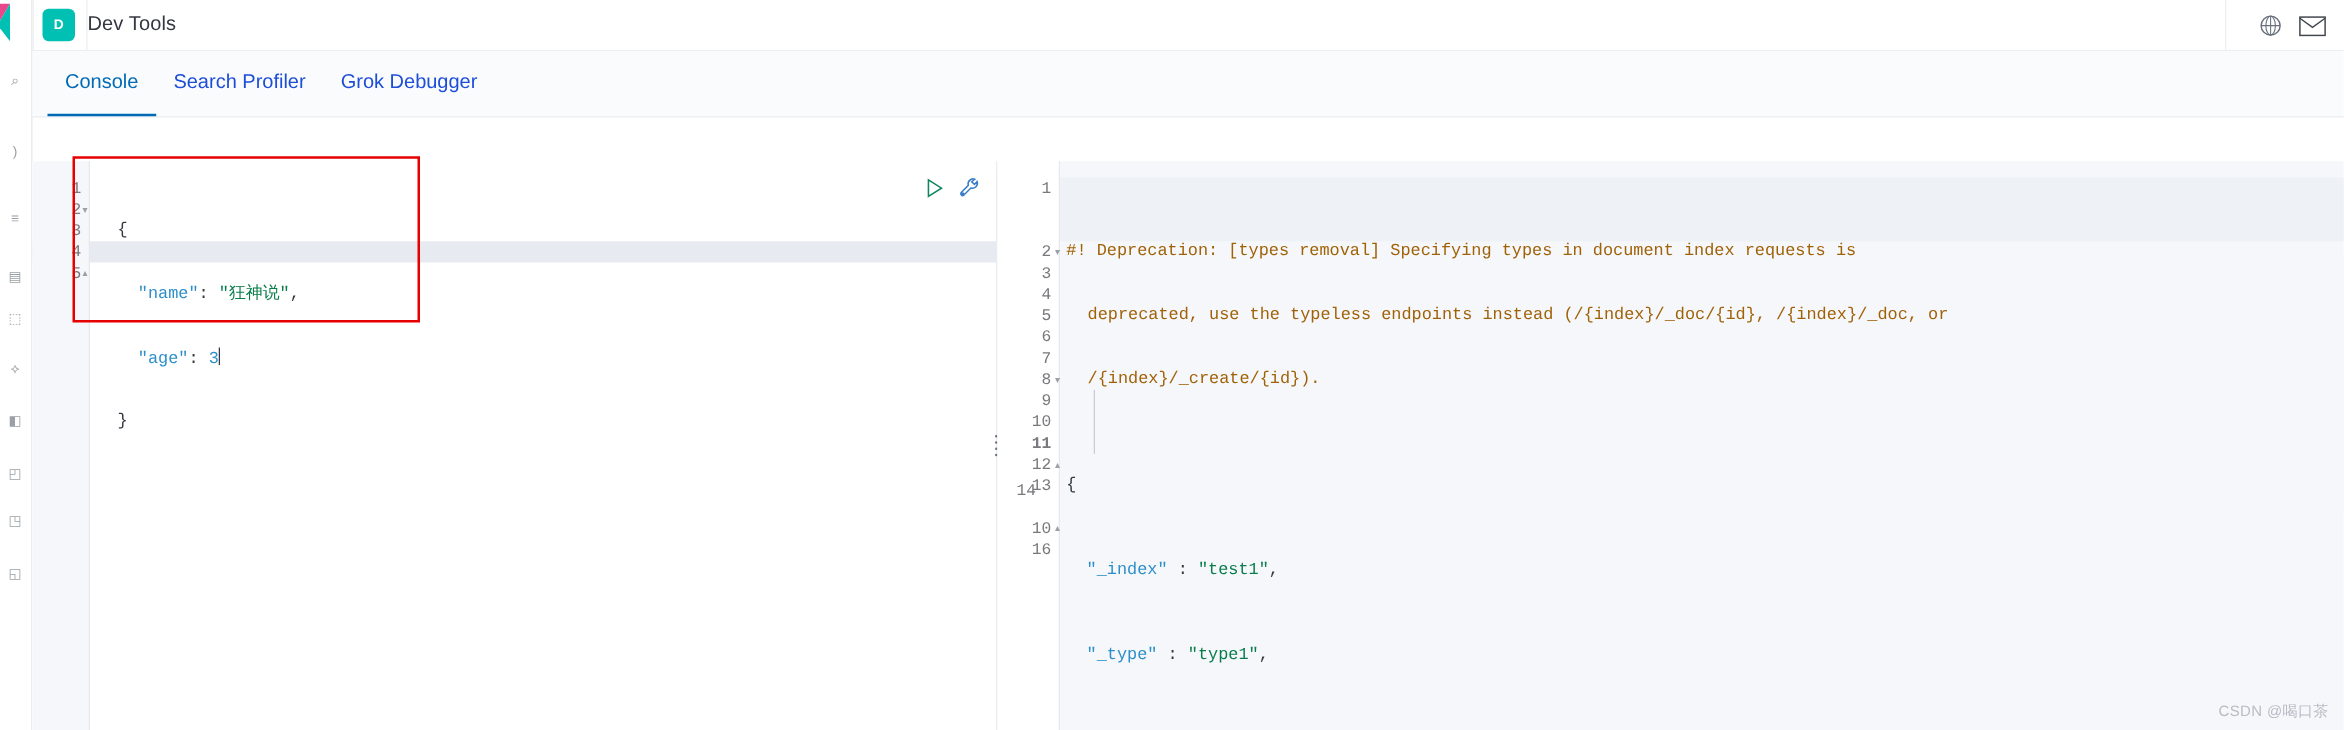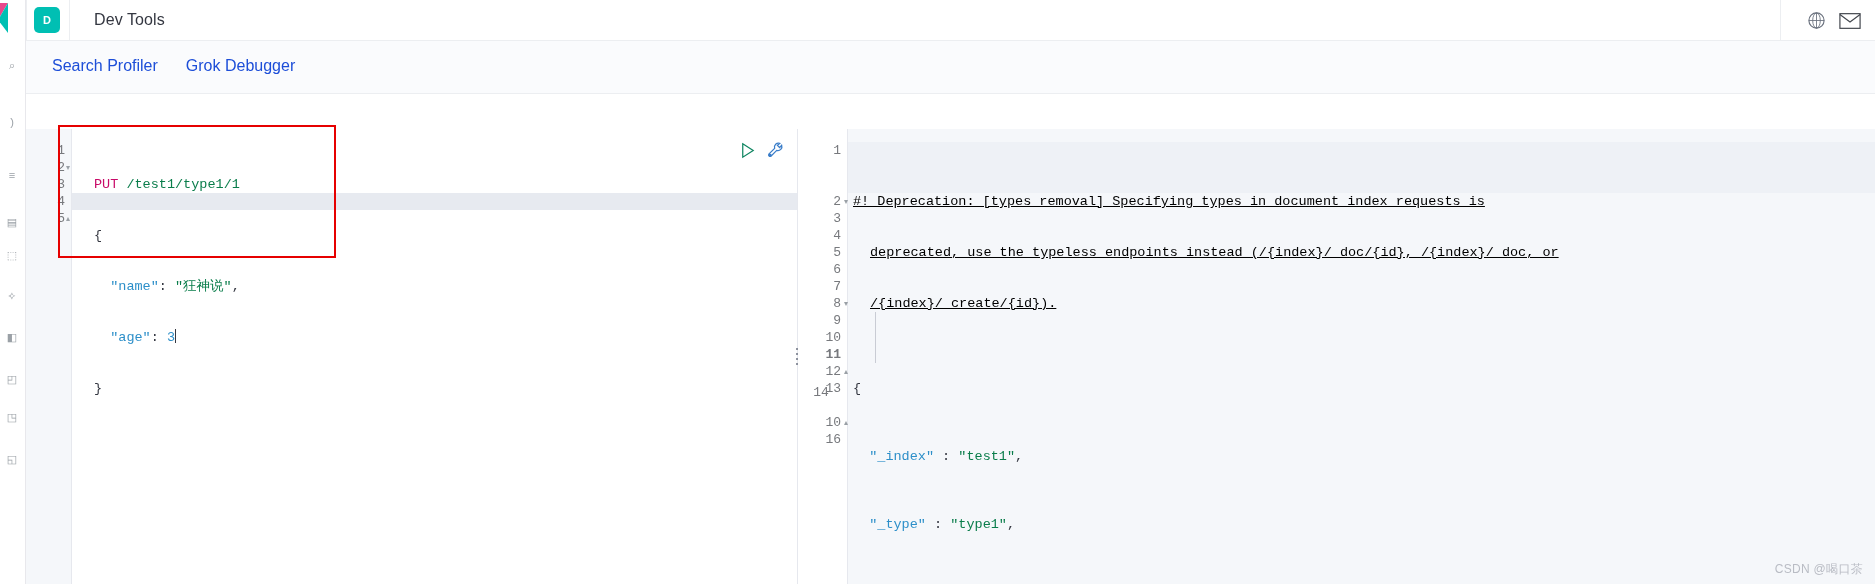--- a/index.html
+++ b/index.html
@@ -34,21 +34,21 @@
   }
   .hdr-divider-l { width:1px; height:41px; background:#eceef1; }
   .app-badge {
     width:26px; height:26px; border-radius:5px;
     background:#00bfb3; color:#ffffff;
     font-size:11px; font-weight:bold;
     display:flex; align-items:center; justify-content:center;
     margin-left:7px;
   }
   .app-title {
-    margin-left:24px; font-size:16px; color:#343741; letter-spacing:.1px;
+    font-size:16px; color:#343741; letter-spacing:.1px;
   }
   .hdr-right {
     position:absolute; right:0; top:0; height:41px;
     display:flex; align-items:center;
   }
   .hdr-sep { width:1px; height:41px; background:#eceef1; margin-right:18px; }
   .hdr-icon {
     width:34px; height:41px; display:flex; align-items:center; justify-content:center;
     color:#69707d;
   }
@@ -126,21 +126,21 @@
     position:absolute; left:0; right:0; height:17px; background:#e7eaf0;
   }
 
   
   .t-method { color:#c80a68; }
   .t-url    { color:#0a7d4b; }
   .t-key    { color:#2d8fc9; }
   .t-str    { color:#0a7d4b; }
   .t-num    { color:#2d8fc9; }
   .t-punct  { color:#343741; }
-  .t-warn   { color:#000000;text-decoration:underline; }
+  .t-warn   { color:#a16207; }
   .t-brace  { color:#343741; }
 
   .caret {
     display:inline-block; width:1px; height:14px; background:#343741;
     vertical-align:-2px;
   }
 
   
   .indent-guide {
     position:absolute; width:1px; background:#c9ccd4;
@@ -218,20 +218,21 @@
       <div class="hdr-icon" style="margin-right:8px;">
         <svg width="22" height="18" viewBox="0 0 24 18" fill="none" stroke="#43474e" stroke-width="1.3">
           <rect x="1" y="1" width="22" height="16"></rect>
           <path d="M1 2 L12 10 L23 2"></path>
         </svg>
       </div>
     </div>
   </div>
 
   <div class="tabbar">
+    <div class="tab active">Console</div>
     <div class="tab">Search Profiler</div>
     <div class="tab">Grok Debugger</div>
   </div>
 
 
   <div class="console-body">
 
     <div class="pane-left">
 
       <div class="hl-line" style="top:64px;"></div>
@@ -240,21 +241,20 @@
         <div class="ln" style="top:13px;">1</div>
         <div class="ln" style="top:30px;">2</div>
         <div class="ln" style="top:47px;">3</div>
         <div class="ln" style="top:64px;">4</div>
         <div class="ln" style="top:81px;">5</div>
         <div class="fold" style="top:30px; right:-2px;">▾</div>
         <div class="fold" style="top:81px; right:-2px;">▴</div>
       </div>
 
       <div class="code code-left">
-        <div class="cl"><span class="t-method">PUT</span><span class="t-url"> /test1/type1/1</span></div>
         <div class="cl"><span class="t-brace">{</span></div>
         <div class="cl">  <span class="t-key">"name"</span><span class="t-punct">: </span><span class="t-str">"狂神说"</span><span class="t-punct">,</span></div>
         <div class="cl">  <span class="t-key">"age"</span><span class="t-punct">: </span><span class="t-num">3</span><span class="caret"></span></div>
         <div class="cl"><span class="t-brace">}</span></div>
       </div>
 
       <div class="actions">
         <div class="act-btn">
           <svg width="19" height="19" viewBox="0 0 20 20" fill="none" stroke="#0f8561" stroke-width="1.3">
             <path d="M5 3 L16 10 L5 17 Z"></path>

